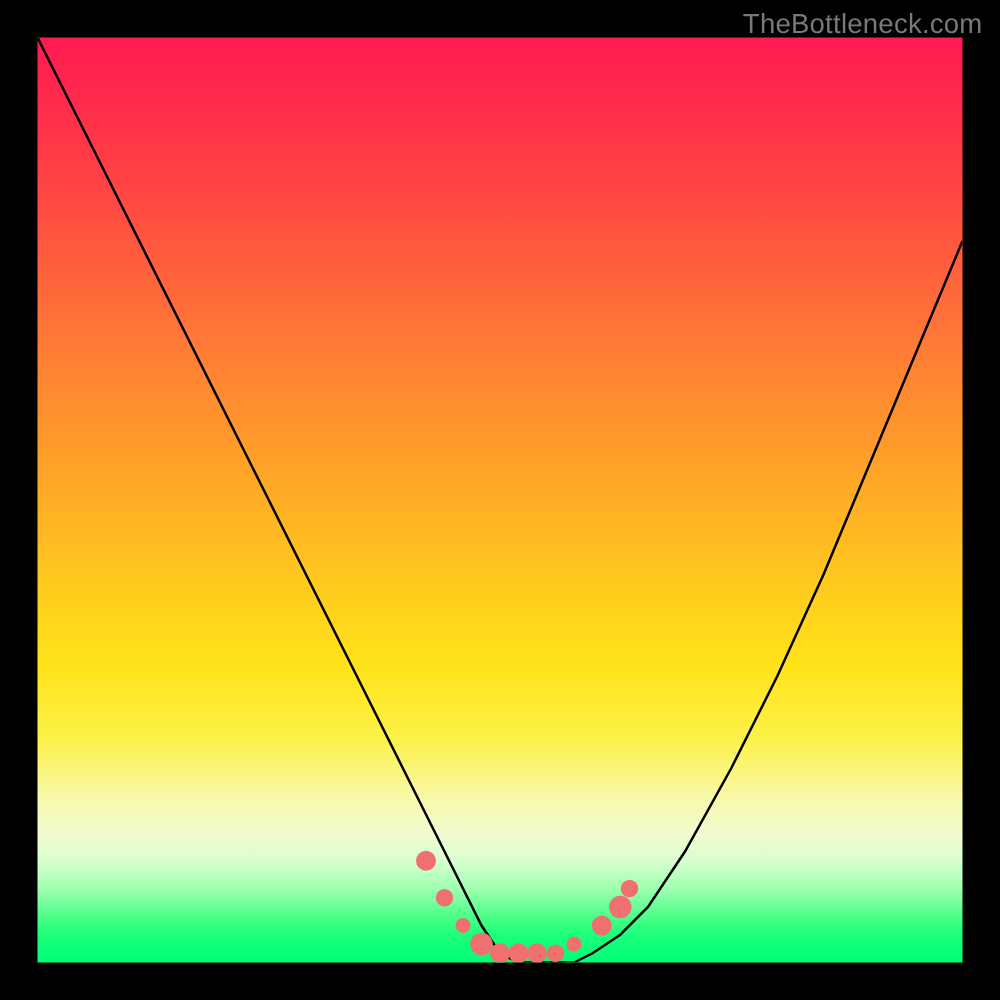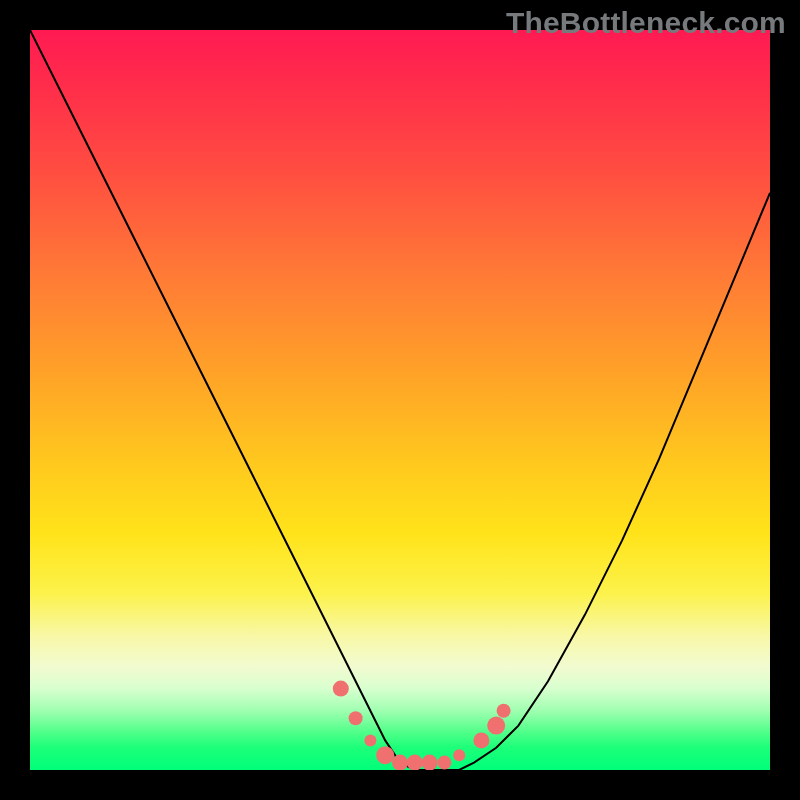--- a/index.html
+++ b/index.html
@@ -47,22 +47,22 @@
     inset: 0;
     width: 740px;
     height: 740px;
     pointer-events: none;
   }
   .attribution {
     position: absolute;
     top: 6px;
     right: 14px;
     color: #777a7d;
-    font-size: 30px;
-    font-weight: 700;
+    font-size: 22px;
+    font-weight: 400;
     letter-spacing: 0.2px;
     user-select: none;
   }
 </style>
 </head>
 <body>
 
 <div class="frame">
 
   <div class="plot-area">

